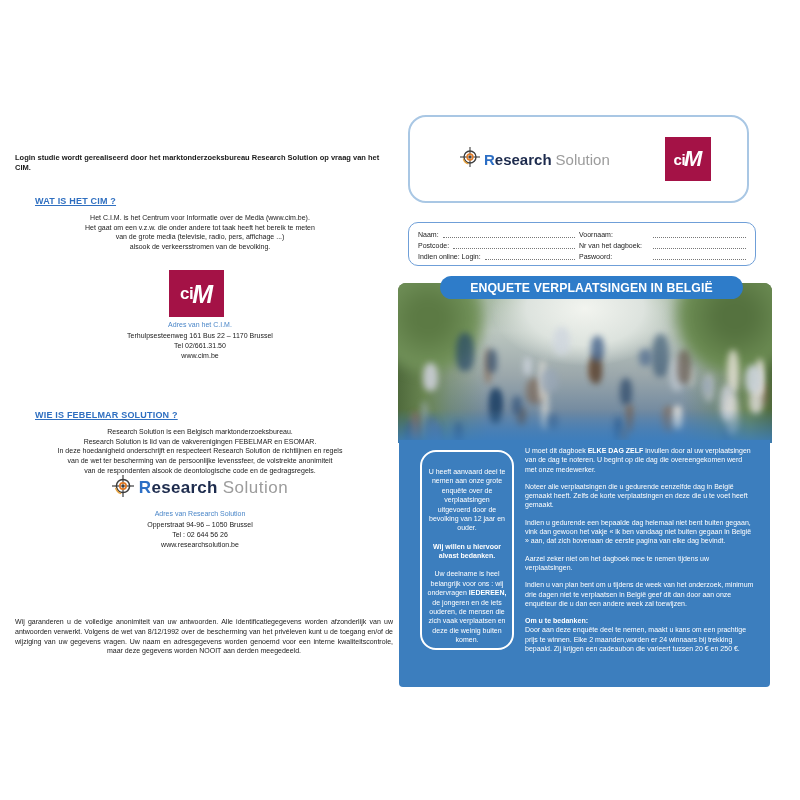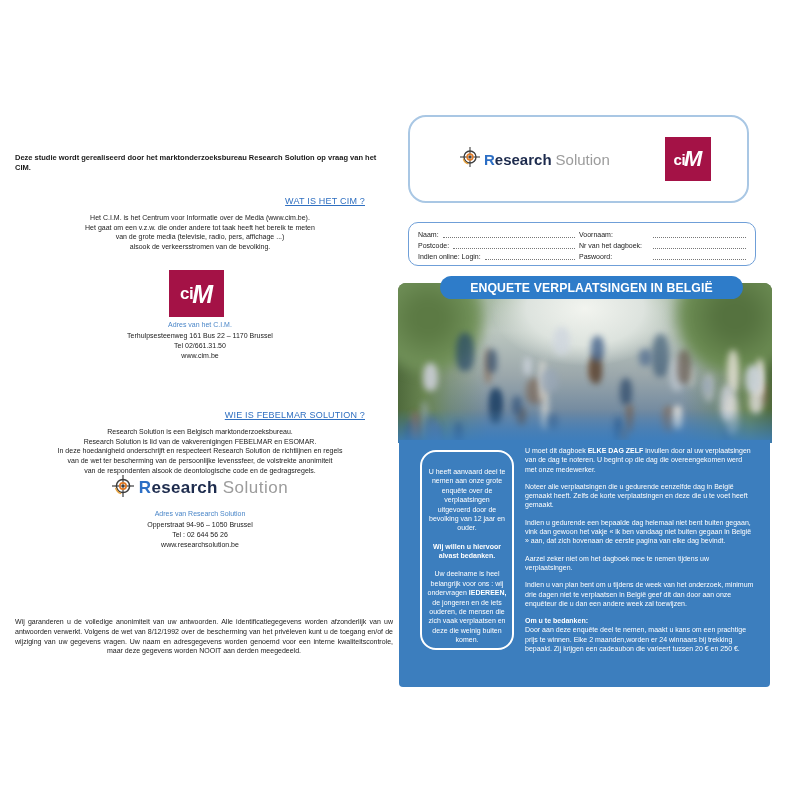--- a/index.html
+++ b/index.html
@@ -4,21 +4,21 @@
 <style>
   html,body{margin:0;padding:0;}
   body{
     width:800px;height:800px;position:relative;background:#ffffff;
     font-family:"Liberation Sans", sans-serif;color:#1a1a1a;overflow:hidden;
   }
   .abs{position:absolute;}
   .pre{white-space:pre-line;}
   
   .intro{left:15px;top:153px;width:378px;font-size:7.5px;font-weight:bold;line-height:1.3;}
-  .sec-heading{width:330px;left:35px;text-align:right;font-size:9px;font-weight:normal;
+  .sec-heading{width:330px;left:35px;text-align:left;font-size:9px;font-weight:bold;
     color:var(--heading);text-decoration:underline;letter-spacing:.2px;}
   .h-cim{top:196px;}
   .cim-body{left:35px;top:213px;width:330px;text-align:center;font-size:7px;line-height:1.38;}
   .cim-logo{left:169px;top:270px;width:55px;height:47px;background:var(--cimred);
     display:flex;align-items:center;justify-content:center;color:#fff;}
   .cim-logo .ci{font-size:17px;font-weight:bold;letter-spacing:-0.5px;}
   .cim-logo .m{font-size:25px;font-weight:bold;line-height:0;margin-left:-1px;font-style:italic;}
   .addr-title{width:330px;left:35px;text-align:center;font-size:7px;color:var(--link);}
   .addr{width:330px;left:35px;text-align:center;font-size:7px;line-height:1.4;}
   .t-cim-addr{top:321px;} .a-cim{top:331px;}
@@ -74,21 +74,21 @@
     padding:15px 5px;color:#fff;text-align:center;font-size:7px;line-height:1.34;}
   .left-box p{margin:0 0 9px 0;}
   .left-box .bold{font-weight:bold;}
   .right-text{left:127px;top:446px;width:229px;z-index:4;color:#fff;font-size:7px;line-height:1.33;}
   .right-text p{margin:0 0 8px 0;}
   .b{font-weight:bold;}
 </style>
 </head>
 <body>
 
-<div class="abs intro">Deze studie wordt gerealiseerd door het marktonderzoeksbureau Research Solution op vraag van het CIM.</div>
+<div class="abs intro">Login studie wordt gerealiseerd door het marktonderzoeksbureau Research Solution op vraag van het CIM.</div>
 
 <div class="abs sec-heading h-cim">WAT IS HET CIM ?</div>
 <div class="abs cim-body pre">Het C.I.M. is het Centrum voor Informatie over de Media (www.cim.be).
 Het gaat om een v.z.w. die onder andere tot taak heeft het bereik te meten
 van de grote media (televisie, radio, pers, affichage ...)
 alsook de verkeersstromen van de bevolking.</div>
 
 <div class="abs cim-logo">
   <span class="ci">ci</span>
     <span class="m">M</span>

